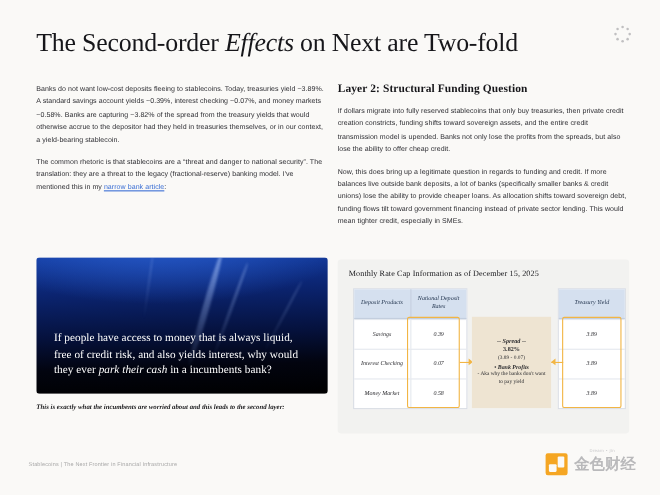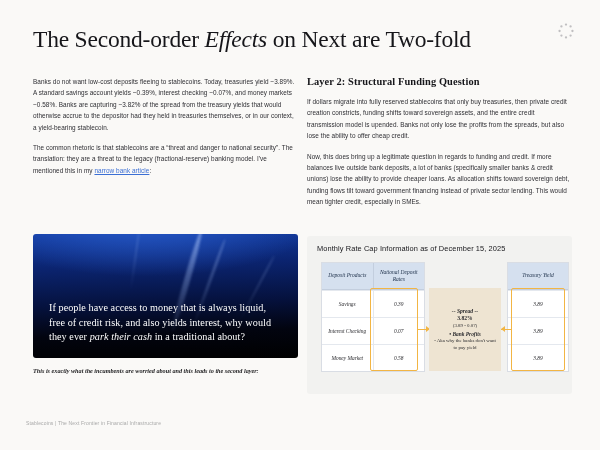--- a/index.html
+++ b/index.html
@@ -134,21 +134,21 @@
     position: absolute;
     left: 307px;
     top: 236px;
     width: 265px;
     height: 158px;
     background: #f2f2f0;
     border-radius: 3px;
     padding: 8px 10px 10px;
   }
   .fig-title {
-    font-family: Liberation Sans, sans-serif;
+    font-family: Liberation Serif, serif;
     font-size: 7.4px;
     color: #16161a;
     margin-bottom: 7px;
     letter-spacing: .1px;
   }
 
   .fig-body {
     position: relative;
     height: 126px;
   }
@@ -344,21 +344,21 @@
     <p class="para">If dollars migrate into fully reserved stablecoins that only buy treasuries, then private credit creation constricts, funding shifts toward sovereign assets, and the entire credit transmission model is upended. Banks not only lose the profits from the spreads, but also lose the ability to offer cheap credit.</p>
     <p class="para">Now, this does bring up a legitimate question in regards to funding and credit. If more balances live outside bank deposits, a lot of banks (specifically smaller banks &amp; credit unions) lose the ability to provide cheaper loans. As allocation shifts toward sovereign debt, funding flows tilt toward government financing instead of private sector lending. This would mean tighter credit, especially in SMEs.</p>
   </div>
 
   <div class="quote-card">
     <div class="q-streak q-s1"></div>
     <div class="q-streak q-s2"></div>
     <div class="q-streak q-s3"></div>
     <div class="q-streak q-s4"></div>
 
-    <div class="quote-text"><span>If people have access to money that is always liquid, free of credit risk, and also yields interest, why would they ever </span><em>park their cash</em><span> in a traditional about?</span></div>
+    <div class="quote-text"><span>If people have access to money that is always liquid, free of credit risk, and also yields interest, why would they ever </span><em>park their cash</em><span> in a incumbents bank?</span></div>
   </div>
 
   <div class="caption">This is exactly what the incumbents are worried about and this leads to the second layer:</div>
 
   <div class="figure">
     <div class="fig-title">Monthly Rate Cap Information as of December 15, 2025</div>
 
     <div class="fig-body">
 
       <div class="tbl tbl-left">
@@ -409,14 +409,21 @@
         <div class="sp-line sp-sub">(3.89 - 0.07)</div>
         <div class="sp-line sp-profit">• Bank Profits</div>
         <div class="sp-line sp-note">- Aka why the banks don't want to pay yield</div>
       </div>
 
     </div>
   </div>
 
   <div class="footer-text">Stablecoins | The Next Frontier in Financial Infrastructure</div>
 
+  <div class="logo">
+    <div class="logo-mark"></div>
+    <div class="logo-cn">
+      <span>金色财经</span>
+      <span class="logo-sub">Dream • Jin</span>
+    </div>
+  </div>
 
 </div>
 
 </body></html>

